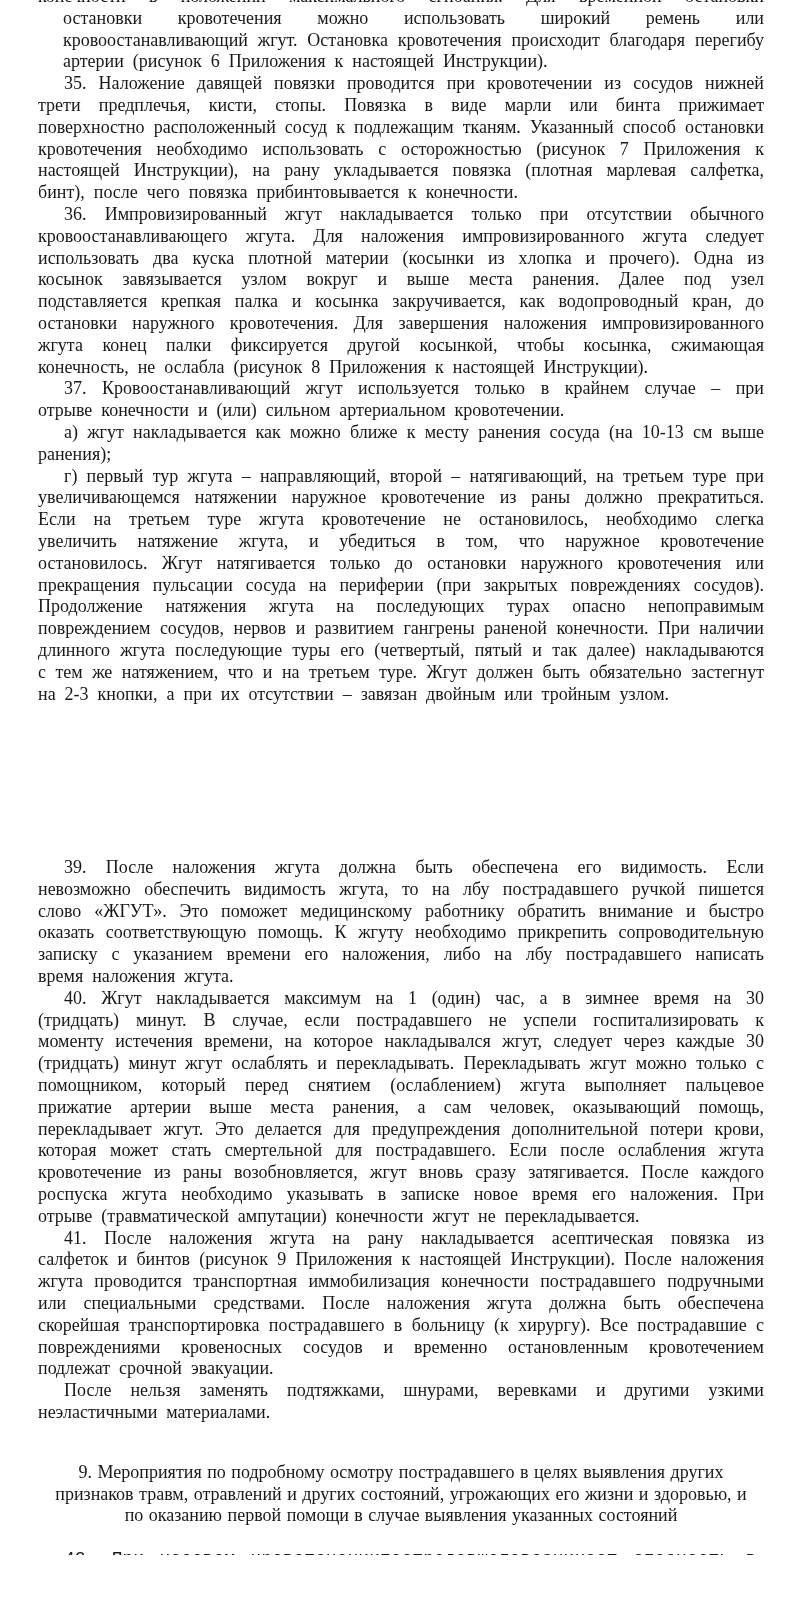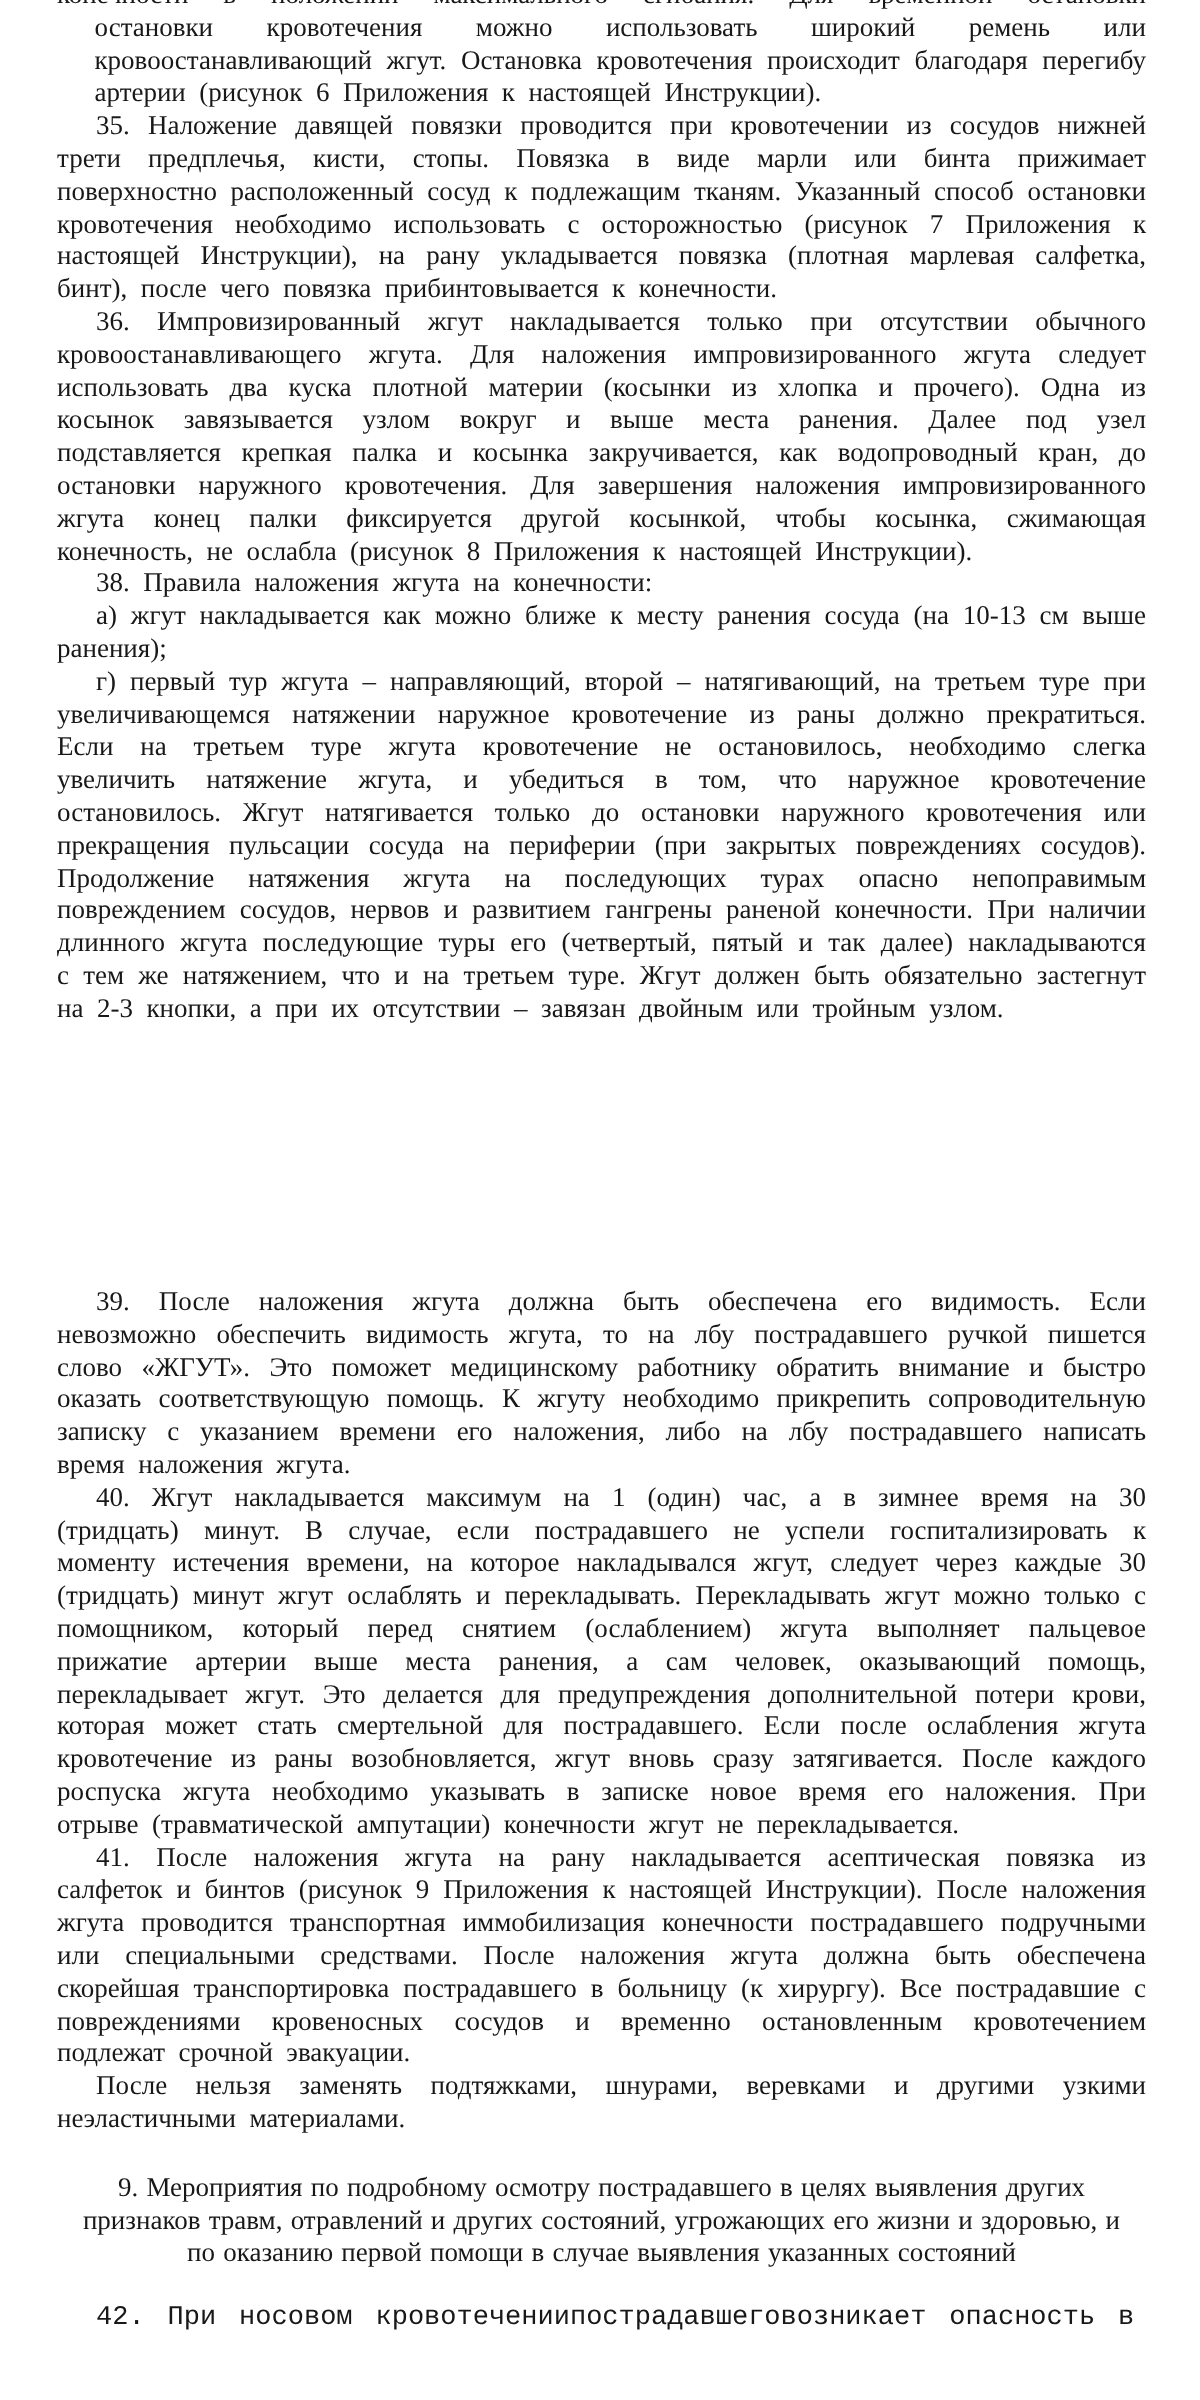--- a/index.html
+++ b/index.html
@@ -58,40 +58,40 @@
   }
   .clip-bottom {
     text-indent: 0;
     white-space: nowrap;
     overflow: hidden;
   }
   .section-heading {
     text-align: center;
     text-indent: 0;
     word-spacing: 1px;
-    margin: 24px 6px 22px 6px;
+    margin: 38px 6px 22px 6px;
   }
   .para-42 {
     text-indent: 26px;
     text-align-last: justify;
     white-space: nowrap;
     overflow: hidden;
     font-family: Liberation Mono, monospace;
   }
 </style>
 </head>
 <body>
 
 <div class="page page-1">
   <div class="text-col">
     <p class="stretch-line">конечности в положении максимального сгибания. Для временной остановки</p>
     <p class="no-indent">остановки кровотечения можно использовать широкий ремень или кровоостанавливающий жгут. Остановка кровотечения происходит благодаря перегибу артерии (рисунок 6 Приложения к настоящей Инструкции).</p>
     <p>35. Наложение давящей повязки проводится при кровотечении из сосудов нижней трети предплечья, кисти, стопы. Повязка в виде марли или бинта прижимает поверхностно расположенный сосуд к подлежащим тканям. Указанный способ остановки кровотечения необходимо использовать с осторожностью (рисунок 7 Приложения к настоящей Инструкции), на рану укладывается повязка (плотная марлевая салфетка, бинт), после чего повязка прибинтовывается к конечности.</p>
     <p>36. Импровизированный жгут накладывается только при отсутствии обычного кровоостанавливающего жгута. Для наложения импровизированного жгута следует использовать два куска плотной материи (косынки из хлопка и прочего). Одна из косынок завязывается узлом вокруг и выше места ранения. Далее под узел подставляется крепкая палка и косынка закручивается, как водопроводный кран, до остановки наружного кровотечения. Для завершения наложения импровизированного жгута конец палки фиксируется другой косынкой, чтобы косынка, сжимающая конечность, не ослабла (рисунок 8 Приложения к настоящей Инструкции).</p>
-    <p>38. Правила наложения жгута на конечности:</p>
+    <p>37. Кровоостанавливающий жгут используется только в крайнем случае – при отрыве конечности и (или) сильном артериальном кровотечении.</p>
     <p>а) жгут накладывается как можно ближе к месту ранения сосуда (на 10-13 см выше ранения);</p>
     <p>г) первый тур жгута – направляющий, второй – натягивающий, на третьем туре при увеличивающемся натяжении наружное кровотечение из раны должно прекратиться. Если на третьем туре жгута кровотечение не остановилось, необходимо слегка увеличить натяжение жгута, и убедиться в том, что наружное кровотечение остановилось. Жгут натягивается только до остановки наружного кровотечения или прекращения пульсации сосуда на периферии (при закрытых повреждениях сосудов). Продолжение натяжения жгута на последующих турах опасно непоправимым повреждением сосудов, нервов и развитием гангрены раненой конечности. При наличии длинного жгута последующие туры его (четвертый, пятый и так далее) накладываются с тем же натяжением, что и на третьем туре. Жгут должен быть обязательно застегнут на 2-3 кнопки, а при их отсутствии – завязан двойным или тройным узлом.</p>
   </div>
 </div>
 
 <div class="page-separator"></div>
 
 <div class="page page-2">
   <div class="text-col">
     <p>39. После наложения жгута должна быть обеспечена его видимость. Если невозможно обеспечить видимость жгута, то на лбу пострадавшего ручкой пишется слово «ЖГУТ». Это поможет медицинскому работнику обратить внимание и быстро оказать соответствующую помощь. К жгуту необходимо прикрепить сопроводительную записку с указанием времени его наложения, либо на лбу пострадавшего написать время наложения жгута.</p>

